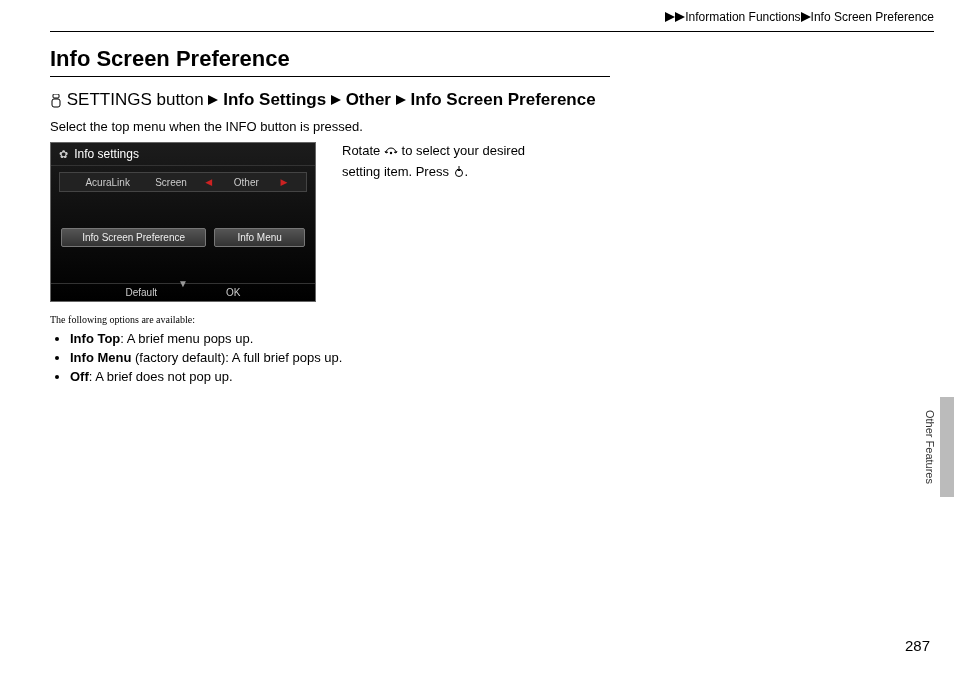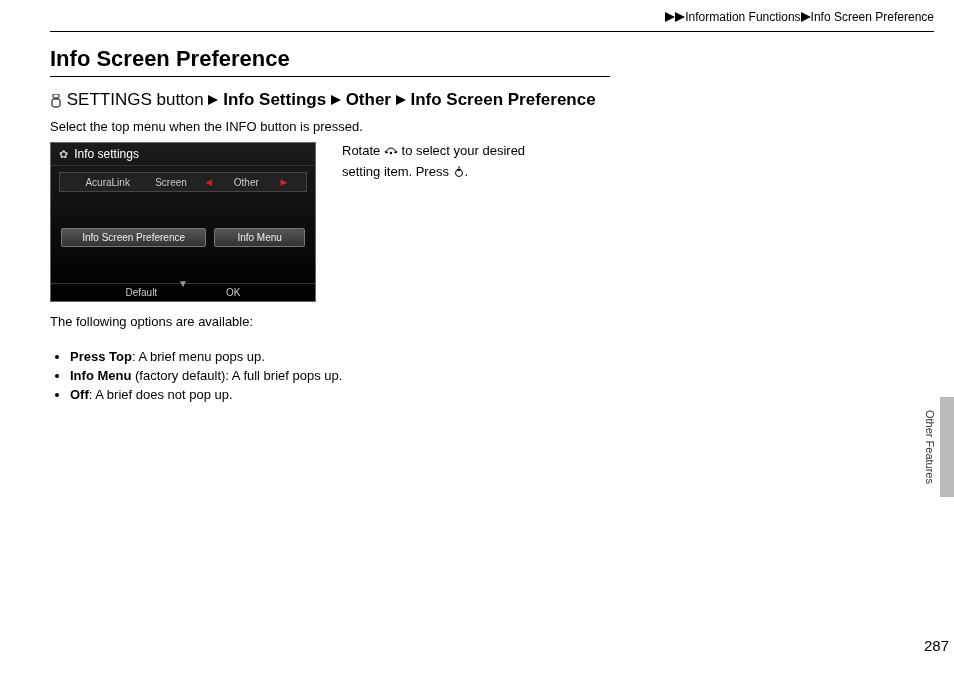--- a/index.html
+++ b/index.html
@@ -108,21 +108,21 @@
   .ss-bottom .downarrow{
     position:absolute; left:50%; top:-6px; transform:translateX(-50%);
     color:#999; font-size:10px;
   }
   .instruct {
     font-size: 13px;
     width: 210px;
     line-height: 1.45;
   }
   .instruct .inline-icon { display:inline-block; vertical-align:-2px; }
-  .options-intro { font-size:13px; margin: 12px 0 20px 0; }
+  .options-intro { font-size:10px; margin: 12px 0 6px 0; font-family: Liberation Serif, serif; }
   ul.options { margin: 0 0 0 4px; padding-left: 16px; font-size:13px; }
   ul.options li { margin: 4px 0; }
   ul.options li .lead { font-weight:600; }
   .side-tab {
     position:absolute;
     right: 0px;
     top: 397px;
     width: 14px;
     height: 100px;
     background:#bbb;
@@ -130,21 +130,21 @@
   .side-label {
     position:absolute;
     right: 18px;
     top: 410px;
     font-size: 11px;
     writing-mode: vertical-rl;
     color:#333;
   }
   .page-number {
     position:absolute;
-    right: 5px;
+    right: 24px;
     bottom: 20px;
     font-size: 15px;
     font-weight: 400;
   }
   svg.tri { width:10px; height:10px; }
   svg.tri polygon { fill:#000; }
 </style>
 </head>
 <body>
 
@@ -221,21 +221,21 @@
             <circle cx="6" cy="7" r="3.5" fill="none" stroke="#000"></circle>
             <line x1="6" y1="0" x2="6" y2="4" stroke="#000"></line>
             <polyline points="4,3 6,5 8,3" fill="none" stroke="#000"></polyline>
           </svg></span><span>.</span>
     </div>
   </div>
 
   <div class="options-intro">The following options are available:</div>
 
   <ul class="options">
-    <li><span class="lead">Press Top</span><span>: A brief menu pops up.</span></li>
+    <li><span class="lead">Info Top</span><span>: A brief menu pops up.</span></li>
     <li><span class="lead">Info Menu</span><span> (factory default): A full brief pops up.</span></li>
     <li><span class="lead">Off</span><span>: A brief does not pop up.</span></li>
   </ul>
 </div>
 
 <div class="side-tab"></div>
 <div class="side-label">Other Features</div>
 <div class="page-number">287</div>
 
 </body></html>

